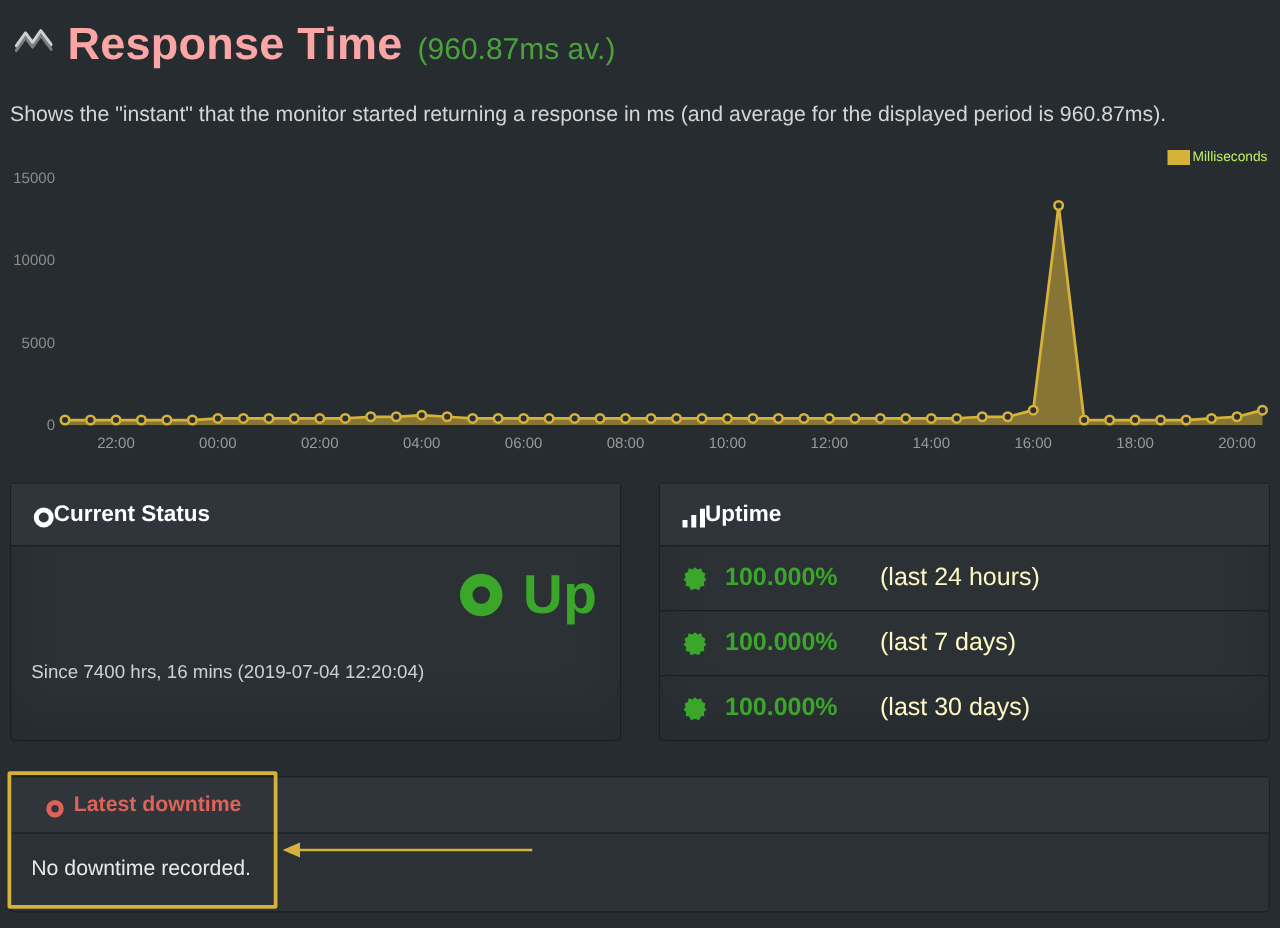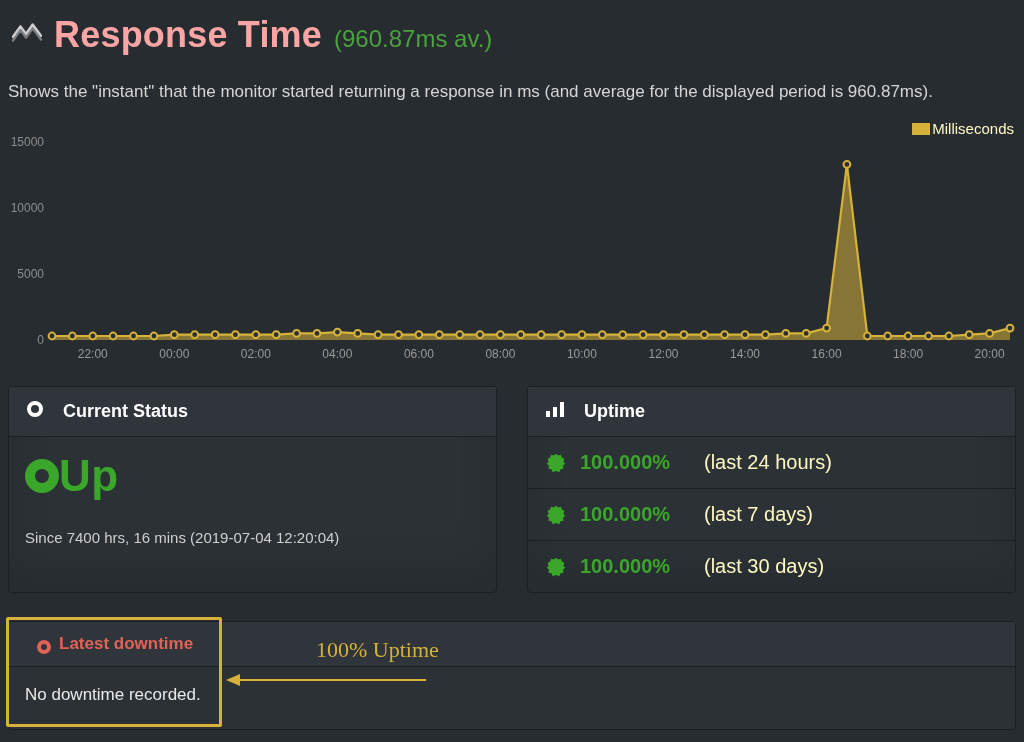--- a/index.html
+++ b/index.html
@@ -51,22 +51,22 @@
   
   .chart-wrap {
     position: relative;
     width: 100%;
     height: 246px;
     margin-bottom: 20px;
   }
   .legend {
     position: absolute;
     top: 0; right: 4px;
-    font-size: 15px;
-    color: #fef9c3;
+    font-size: 11px;
+    color: #bef264;
     display: flex; align-items: center; gap: 2px;
   }
   .legend-swatch {
     width: 18px; height: 12px;
     background: #d6b23a;
   }
   svg.chart { width: 100%; height: 100%; display: block; }
   .series-area { fill: rgba(214,178,58,0.55); stroke: none; }
   .series-line { fill: none; stroke: #d6b23a; stroke-width: 2.2; }
   .series-point { fill: #2a3034; stroke: #d6b23a; stroke-width: 2; }
@@ -85,30 +85,31 @@
     border-radius: 4px;
     box-shadow: inset 0 -20px 40px rgba(0,0,0,0.12);
   }
   .card-h {
     background: #2f353a;
     border-bottom: 1px solid #1b1f22;
     padding: 14px 18px;
     font-size: 18px;
     font-weight: 700;
     color: #ffffff;
-    display: flex; align-items: flex-start; gap: 20px;
+    display: flex; align-items: flex-end; gap: 0;
   }
   .card-body { }
 
   .status-body {
     padding: 14px 18px 18px 16px;
   }
   .status-top {
-    display: flex; align-items: center; 
+    display: flex; align-items: center; gap: 16px;
     margin-bottom: 10px;
+    justify-content: flex-end;
   }
   .status-since {
     color: #cfcfcf;
     font-size: 15px;
     margin-top: 28px;
   }
   .status-word {
     color: #3aa62a;
     font-size: 44px;
     font-weight: 700;
@@ -360,18 +361,17 @@
 
 <div class="downtime-outer">
   <div class="downtime-card">
     <div class="dt-h">
       <span class="ring-red"></span>
       <span>Latest downtime</span>
     </div>
     <div class="dt-body">No downtime recorded.</div>
   </div>
   <div class="anno-box"></div>
-  <div class="anno-text">100% Uptime</div>
   <svg class="anno-arrow" viewBox="0 0 200 20">
     <line x1="200" y1="10" x2="12" y2="10" stroke="#d6b23a" stroke-width="2"></line>
     <polygon points="0,10 14,4 14,16" fill="#d6b23a"></polygon>
   </svg>
 </div>
 
 </body></html>

